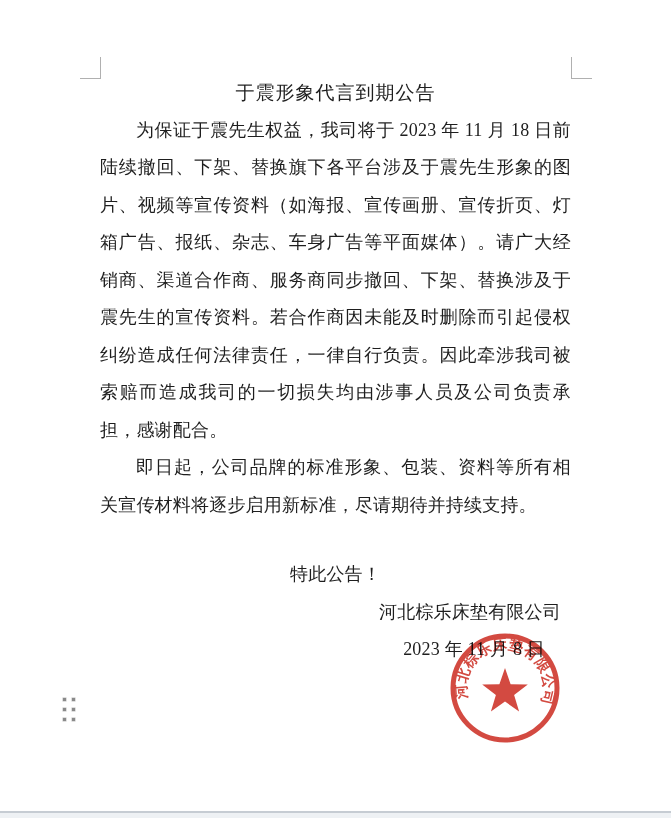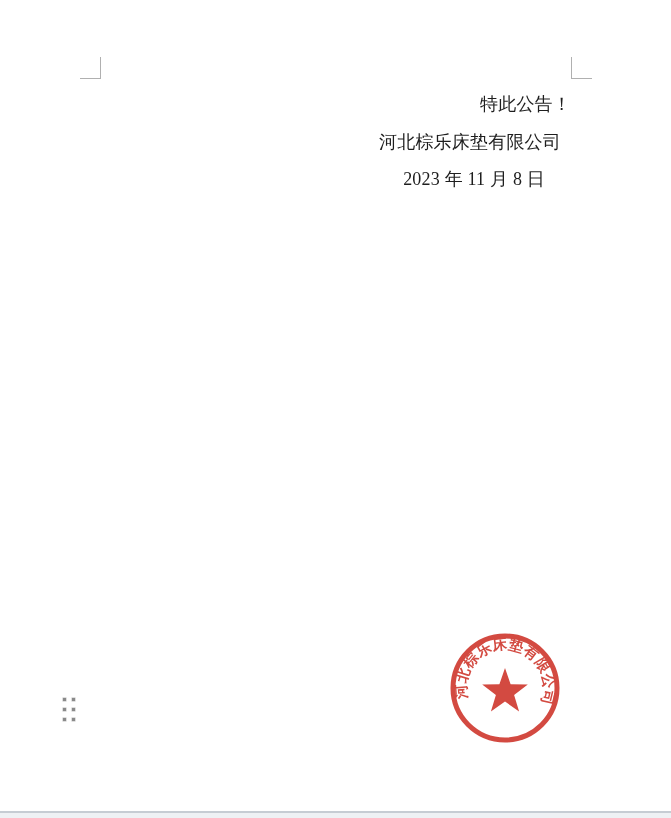--- a/index.html
+++ b/index.html
@@ -42,21 +42,21 @@
   }
   .para {
     margin: 0;
     font-size: 18px;
     line-height: 37.5px;
     text-align: justify;
     text-justify: inter-ideograph;
     letter-spacing: 0.2px;
   }
   .indent { text-indent: 36px; }
-  .closing { margin-top: 12px; text-align: right; }
+  .closing { margin-top: 32px; text-align: center; }
   .signature { text-align: right; padding-right: 10px; }
   .doc-date { text-align: right; padding-right: 26px; }
   
   .seal {
     position: absolute;
     left: 430px; top: 613px;
     width: 150px; height: 150px;
     mix-blend-mode: multiply;
     opacity: 0.92;
     pointer-events: none;
@@ -91,24 +91,27 @@
 </style>
 </head>
 <body>
 
 <div class="page">
 
   <div class="mark-tl"></div>
   <div class="mark-tr"></div>
 
   <div class="content">
+    <div class="doc-title">于震形象代言到期公告</div>
 
 
 
+    <p class="para indent">为保证于震先生权益，我司将于 2023 年 11 月 18 日前陆续撤回、下架、替换旗下各平台涉及于震先生形象的图片、视频等宣传资料（如海报、宣传画册、宣传折页、灯箱广告、报纸、杂志、车身广告等平面媒体）。请广大经销商、渠道合作商、服务商同步撤回、下架、替换涉及于震先生的宣传资料。若合作商因未能及时删除而引起侵权纠纷造成任何法律责任，一律自行负责。因此牵涉我司被索赔而造成我司的一切损失均由涉事人员及公司负责承担，感谢配合。</p>
 
+    <p class="para indent">即日起，公司品牌的标准形象、包装、资料等所有相关宣传材料将逐步启用新标准，尽请期待并持续支持。</p>
 
     <p class="para closing">特此公告！</p>
 
     <p class="para signature">河北棕乐床垫有限公司</p>
 
     <p class="para doc-date">2023 年 11 月 8 日</p>
   </div>
 
   <svg class="seal" viewBox="0 0 150 150" xmlns="http://www.w3.org/2000/svg" xmlns:xlink="http://www.w3.org/1999/xlink">
     <circle cx="75" cy="75" r="52" fill="none" stroke="#cf3a30" stroke-width="5"></circle>

